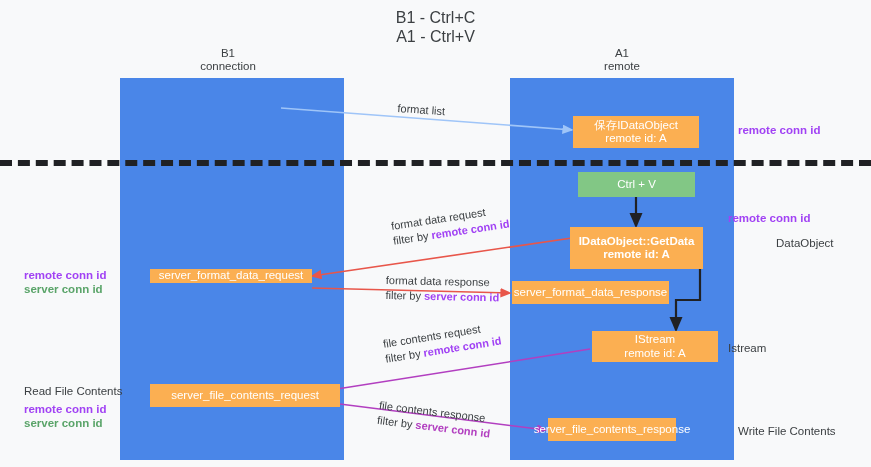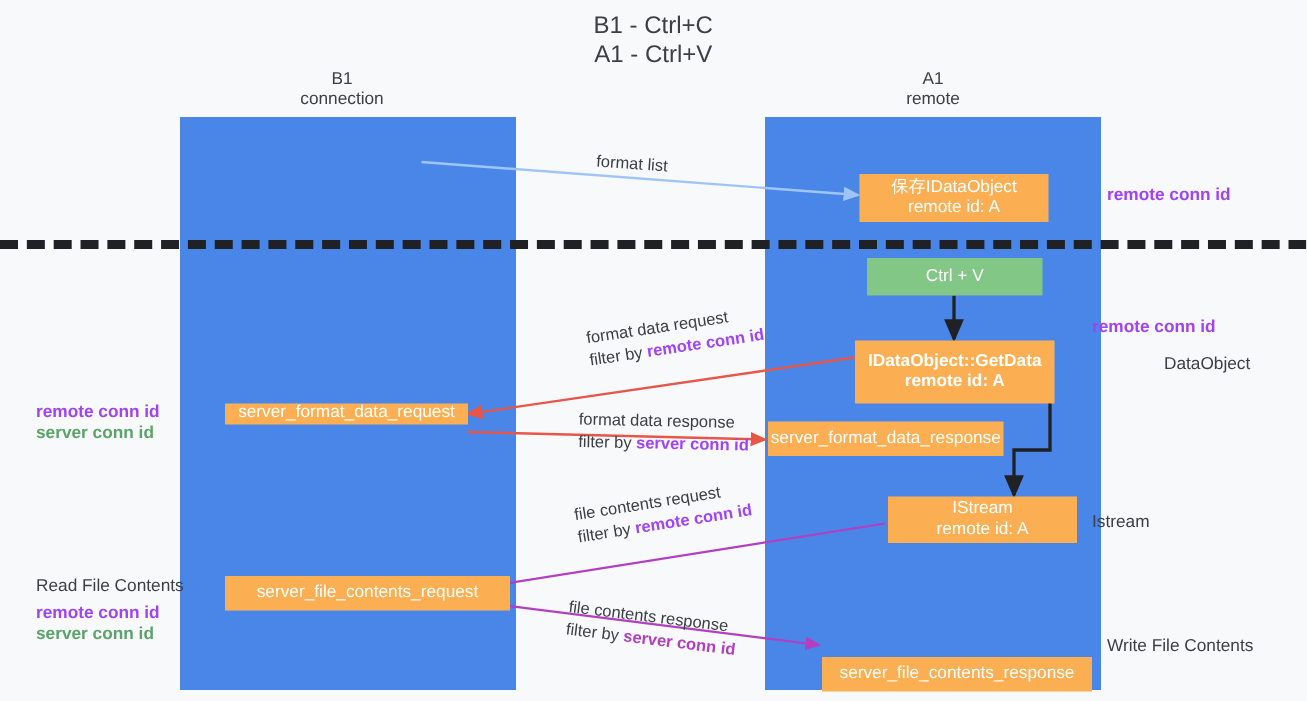--- a/index.html
+++ b/index.html
@@ -173,21 +173,21 @@
 
   <div class="box box-orange" style="left:592px; top:331px; width:126px; height:31px;">
     <span>IStream</span>
     <span class="l2">remote id: A</span>
   </div>
 
   <div class="box box-orange" style="left:150px; top:384px; width:190px; height:23px;">
     <span>server_file_contents_request</span>
   </div>
 
-  <div class="box box-orange" style="left:548px; top:418px; width:180px; height:23px;margin-top:20px;">
+  <div class="box box-orange" style="left:548px; top:418px; width:128px; height:23px;">
     <span>server_file_contents_response</span>
   </div>
 
   <div class="rot" style="left:398px; top:101px; transform: rotate(4deg);">format list</div>
 
   <div class="rot" style="left:390px; top:219px; transform: rotate(-8.5deg);">
     <span>format data request</span><br>
     <span>filter by </span><span class="purple">remote conn id</span>
   </div>
 

